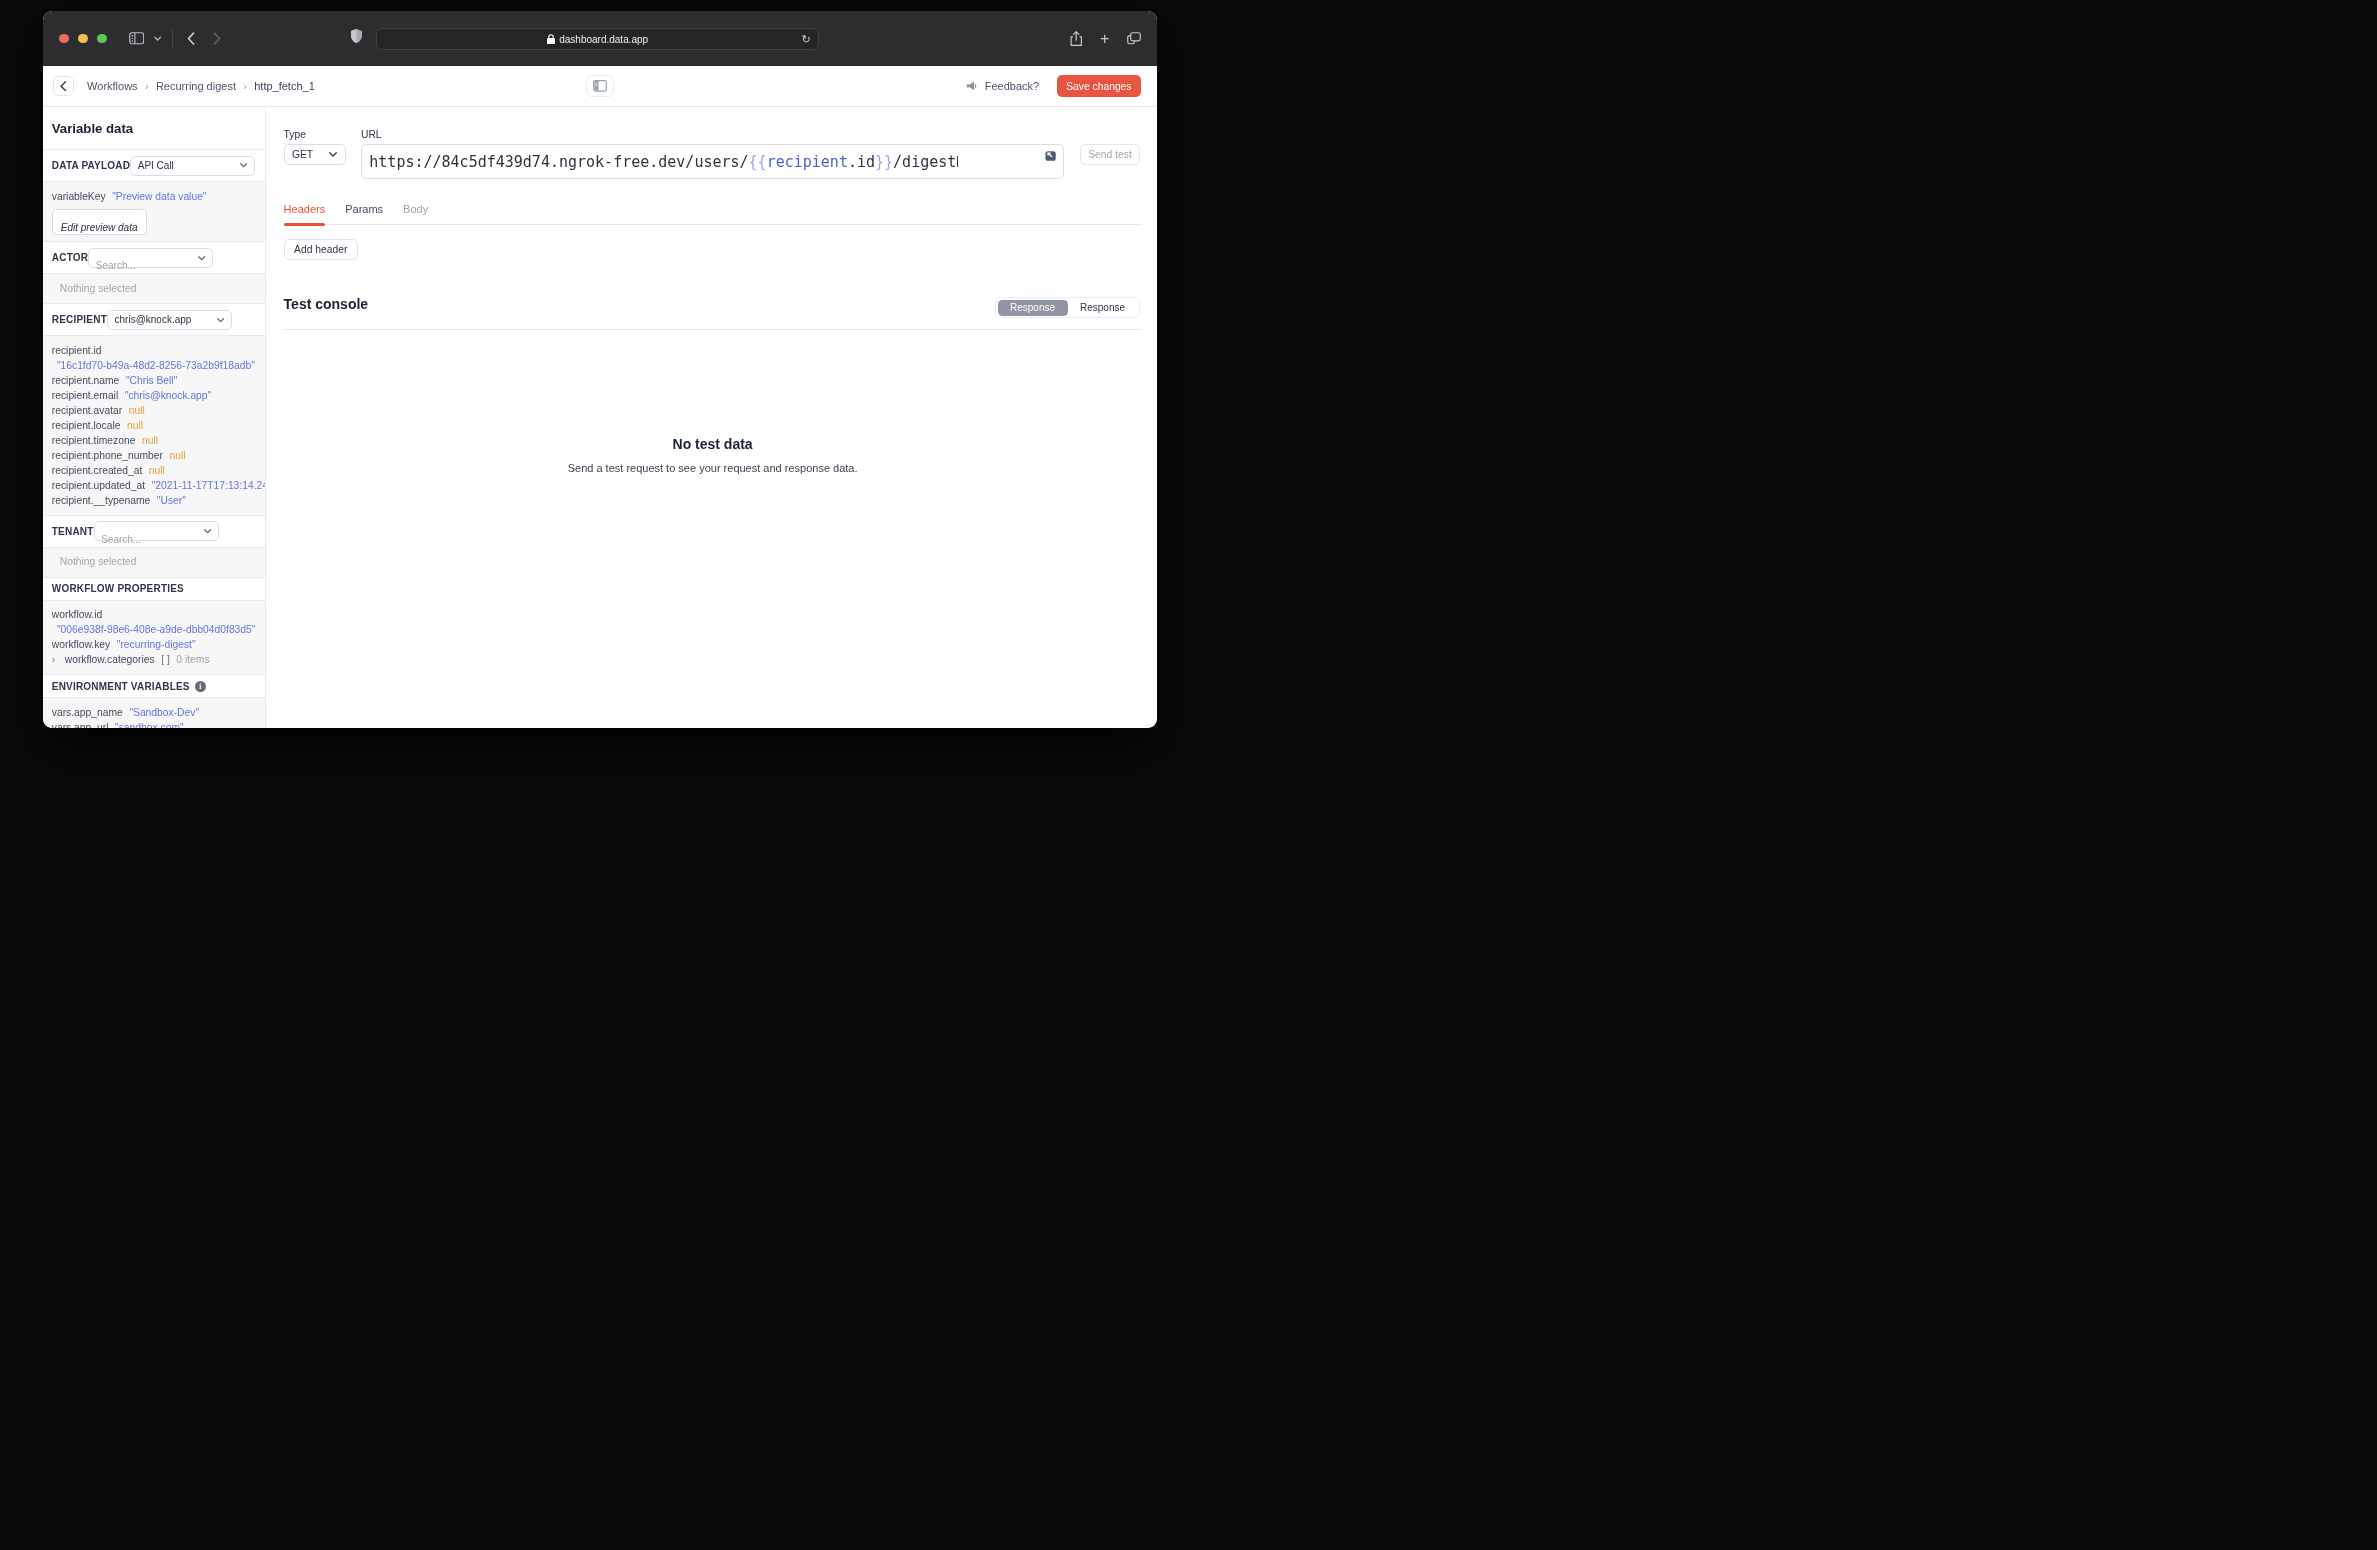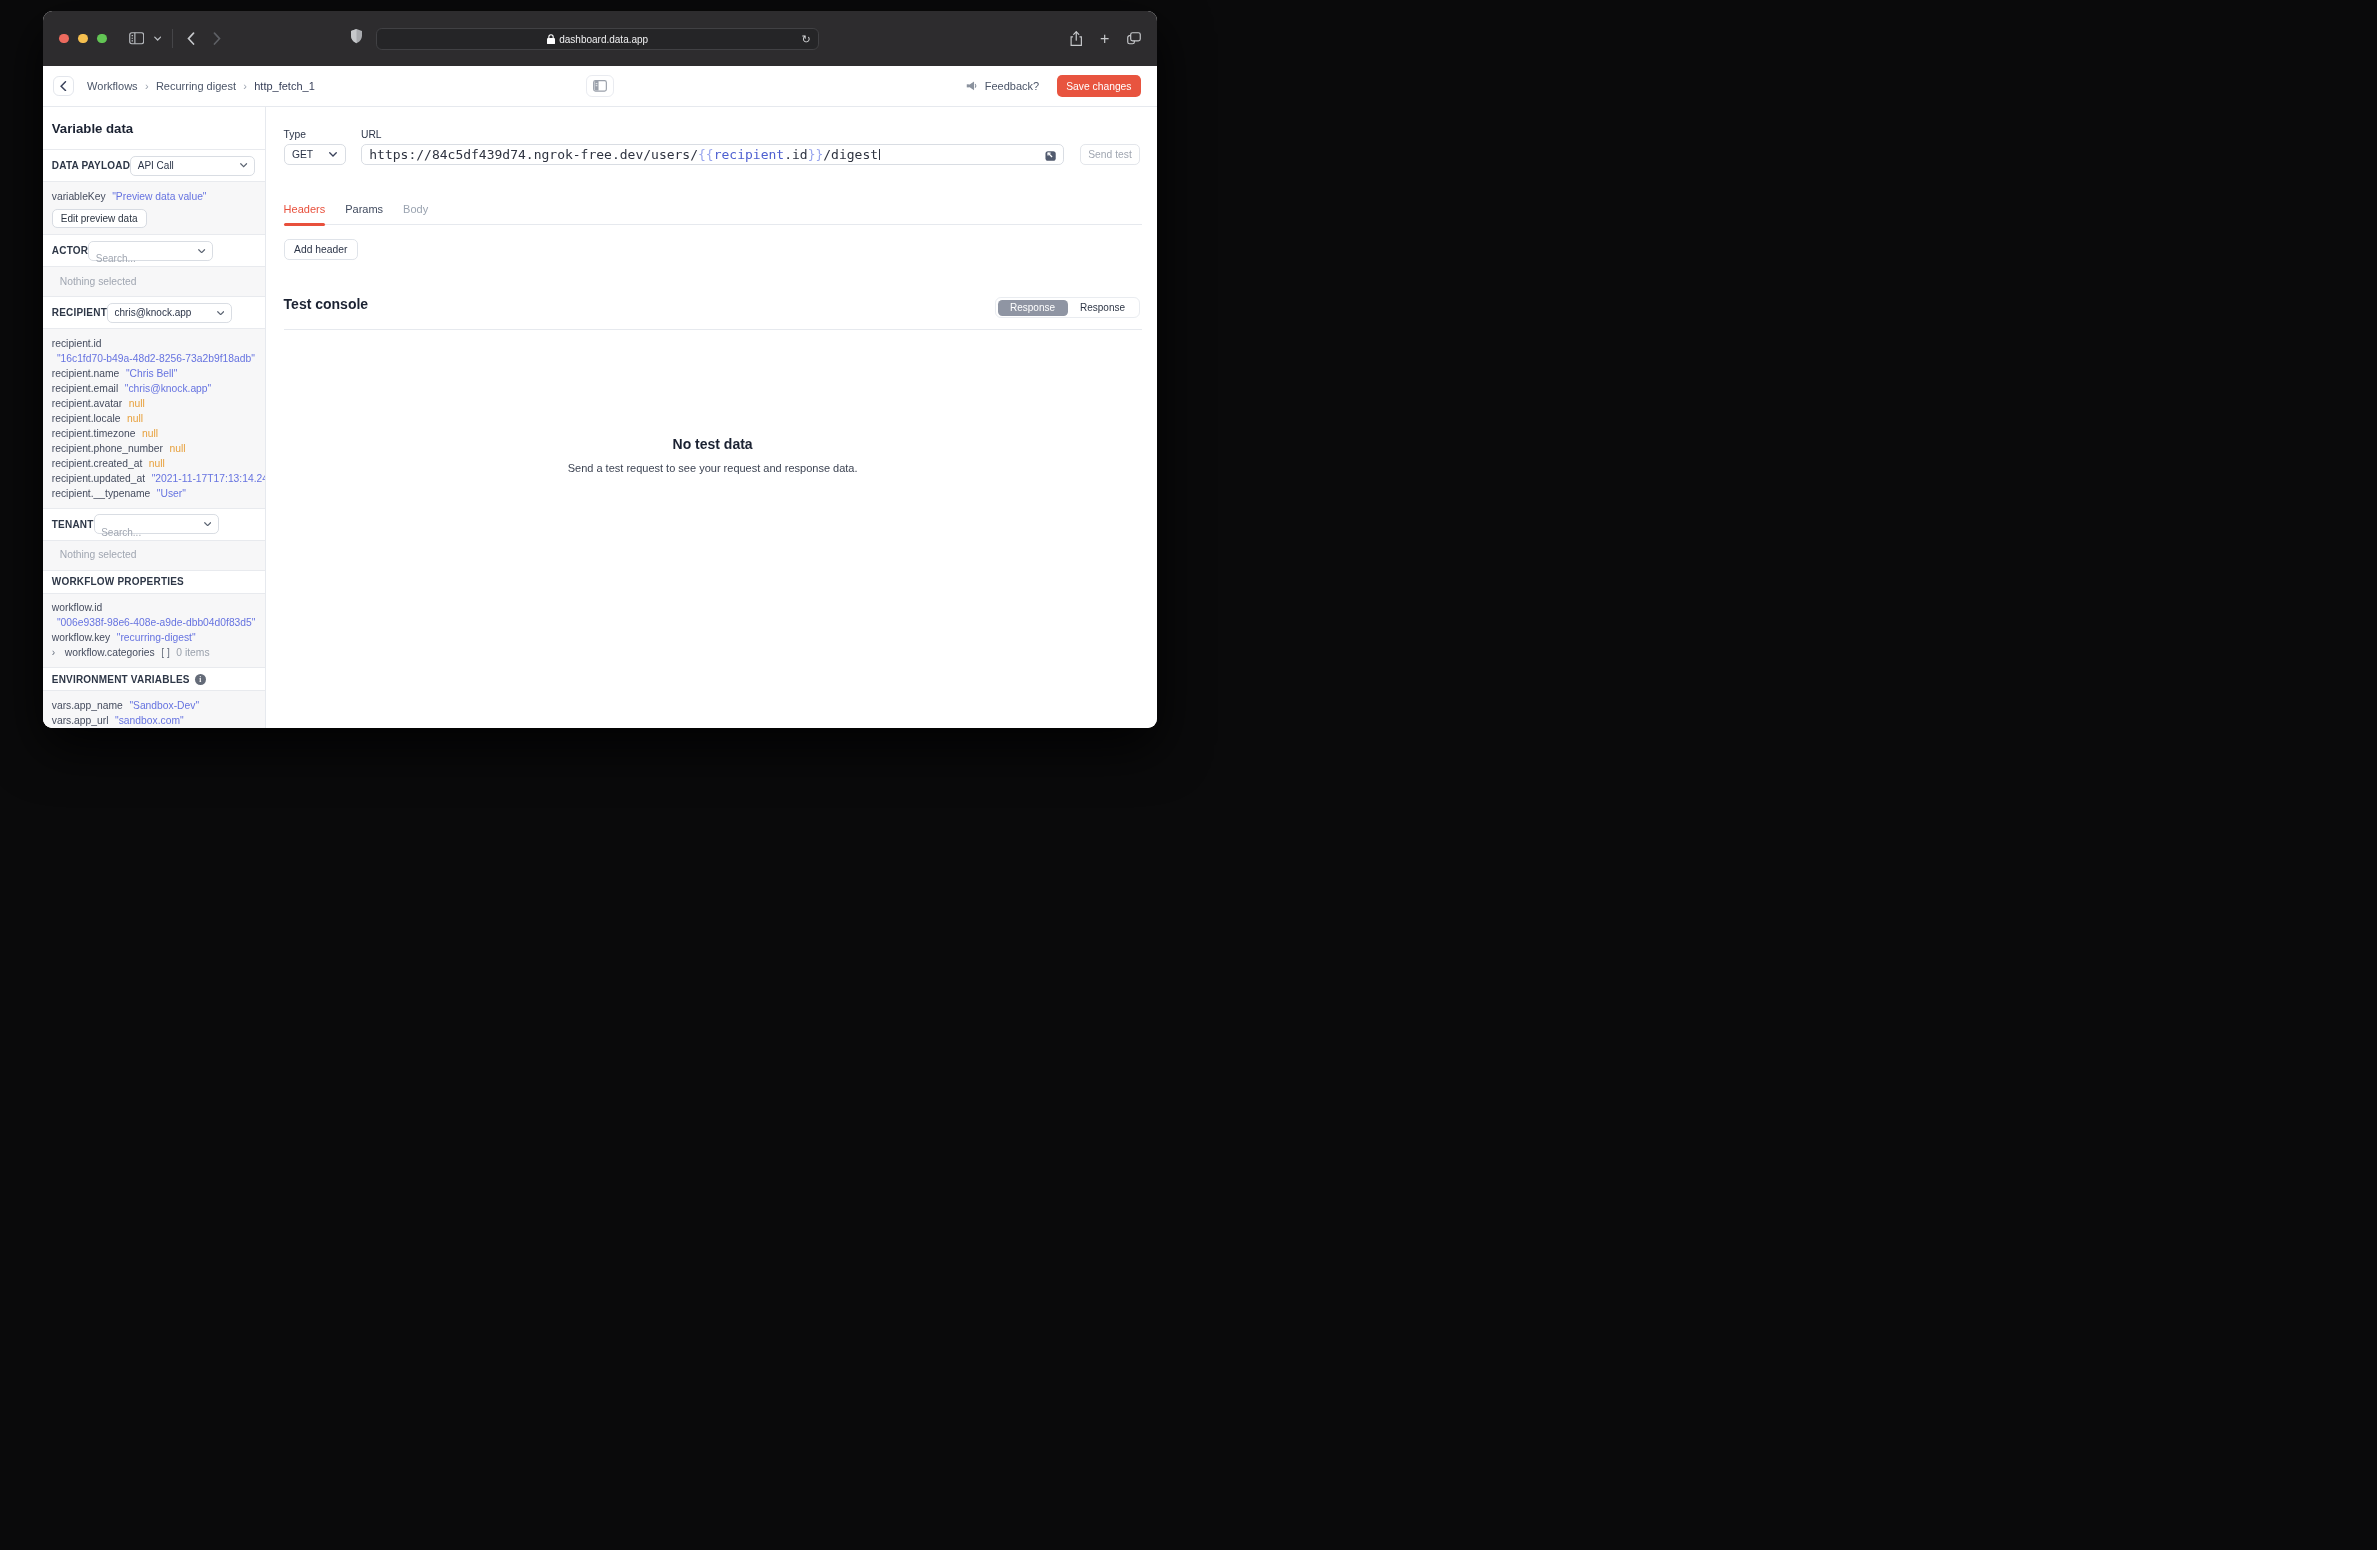--- a/index.html
+++ b/index.html
@@ -84,44 +84,45 @@
   .gray { background:#f7f7f8; border-bottom:0.7px solid #e8eaee; padding:6.6px 8.8px; }
   .kv { display:flex; gap:6.6px; font-size:10.3px; line-height:15px; white-space:nowrap; }
   .kv-key { color:#454c5e; }
   .v-str { color:#6673e0; }
   .v-null { color:#e7a03c; }
   .v-brackets { color:#6a7280; }
   .v-count { color:#9aa1ac; }
   .kv-sub { font-size:10.3px; line-height:15px; padding-left:5.1px; }
   .muted-line { font-size:10.3px; color:#a0a6b1; line-height:16px;margin-left:8px; }
   .edit-btn {
-    margin-top:5.1px; height:19px; padding:3px 8px; background:#fff;
+    margin-top:5.1px; height:19px; padding:12px 8px; background:#fff;
     border:0.7px solid #d7dbe2; border-radius:5.1px; font-size:10px; color:#2b3442;
     font-family:"Liberation Sans", sans-serif;
+    font-style:italic;
   }
   .sb-heading { height:23px; display:flex; align-items:center; gap:5.1px; padding:0 8.8px; border-bottom:0.7px solid #e8eaee; }
   .info-dot {
     width:11px; height:11px; border-radius:50%; background:#646b78; color:#fff;
     font-size:7.3px; font-weight:700; display:flex; align-items:center; justify-content:center;
     font-family:"Liberation Serif", serif;
   }
   .cat-chev { color:#6a7280; font-size:10.3px; margin-right:2.9px; }
   
   .main { flex:1; position:relative; background:#fff; }
   .field-label { position:absolute; top:22px; font-size:10.3px; font-weight:500; color:#2b3448; }
   .method-sel {
     position:absolute; left:17.6px; top:37px; width:62px; height:21px;
     border:0.7px solid #d9dde3; border-radius:5.1px; display:flex; align-items:center;
     justify-content:space-between; padding:0 7.3px; font-size:10.3px; color:#2b3448; background:#fff;
   }
   .url-input {
-    position:absolute; left:95px; top:37px; width:703px; height:21px;
+    position:absolute; left:95px; top:37px; width:703px; height:35px;
     border:0.7px solid #d9dde3; border-radius:5.1px; background:#fff;
     display:flex; align-items:center; padding:0 25px 0 7.3px;
-    font-family:"DejaVu Sans Mono", monospace; font-size:13px; white-space:nowrap; overflow:hidden;
+    font-family:"DejaVu Sans Mono", monospace; font-size:15px; white-space:nowrap; overflow:hidden;
   }
   .seg-code { color:#2e3340; }
   .seg-tag { color:#99a6ee; }
   .seg-var { color:#4d5fd0; }
   .caret { display:inline-block; width:1.1px; height:11px; background:#2e3340; margin-left:0.7px; vertical-align:middle; }
   .expand-btn { position:absolute; right:5.9px; top:3.7px; }
   .send-btn {
     position:absolute; left:814px; top:37px; width:60px; height:21px;
     border:0.7px solid #e3e6eb; border-radius:5.1px; background:#fff;
     font-size:10.3px; color:#a0a6b1; font-family:"Liberation Sans", sans-serif;

